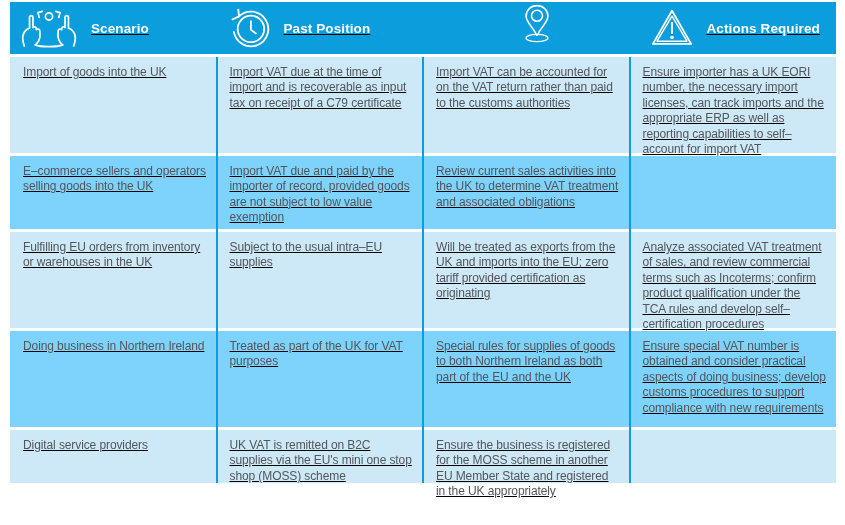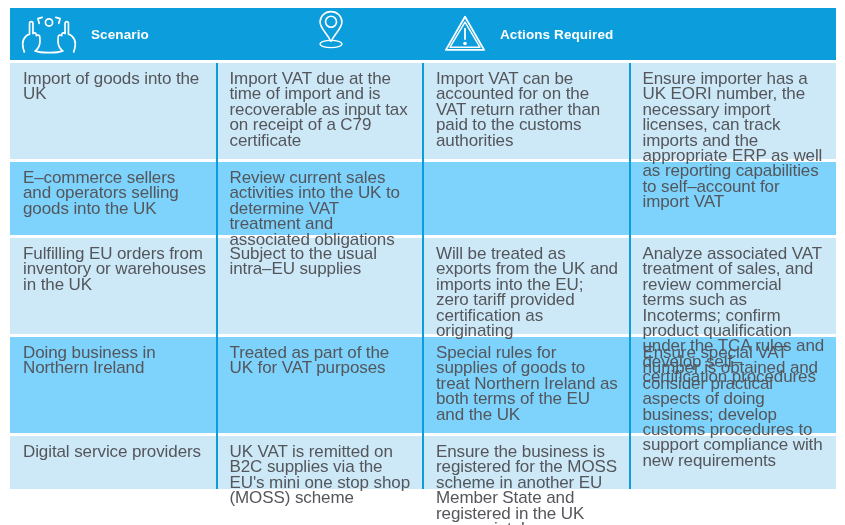--- a/index.html
+++ b/index.html
@@ -1,21 +1,21 @@
 <!DOCTYPE html>
 <html><head>
 <meta charset="utf-8">
 <style>
   html,body{margin:0;padding:0;}
   body{
     width:845px;height:525px;background:#ffffff;
     font-family:"Liberation Sans", sans-serif;
     position:relative;overflow:hidden;
   }
-  .table{position:absolute;left:10px;top:8px;width:826px;}
+  .table{position:absolute;left:10px;top:2px;width:826px;text-decoration:underline;}
   
   .thead{
     display:grid;grid-template-columns:repeat(4,1fr);
     background:#0c9ddc;height:52px;
   }
   .hcell{display:flex;align-items:center;gap:13px;padding-left:10px;overflow:hidden;}
   .hcell.pad2{padding-left:12px;}
   .hcell.pad3{padding-left:22px;flex-direction:column;}
   .hcell.pad4{padding-left:20px;}
   .icon-wrap{display:flex;align-items:center;justify-content:center;flex:0 0 auto;}
@@ -27,21 +27,21 @@
   
   .tbody{position:relative;margin-top:3px;}
   .row{display:grid;grid-template-columns:repeat(4,1fr);margin-bottom:3px;background:#7dd3fc;}
   .row:last-of-type{margin-bottom:0;}
   .row.alt{background:#cde9f7;}
   .h96{height:96px;}
   .h73{height:73px;}
   .h72{height:53px;}
   .cell{
     padding:8px 10px 0 13px;
-    font-size:17px;line-height:15.4px;color:#54565b;
+    font-size:12px;line-height:15.4px;color:#54565b;
     letter-spacing:-0.1px;
   }
   .vline{position:absolute;top:0;bottom:0;width:2px;background:#0c9ddc;z-index:2;}
   .v1{left:calc(25% - 1px);}
   .v2{left:calc(50% - 1px);}
   .v3{left:calc(75% - 1px);}
   .ic{stroke:#ffffff;fill:none;stroke-width:2;stroke-linecap:round;stroke-linejoin:round;}
   .ic-thin{stroke:#ffffff;fill:none;stroke-width:1.6;stroke-linecap:round;stroke-linejoin:round;}
   .ic-fill{fill:#ffffff;stroke:none;}
 </style>
@@ -59,20 +59,31 @@
           <path class="ic" d="M26 3.5 L21 5 L22.5 10.5"></path>
           <path class="ic" d="M42 3.5 L47 5 L45.5 10.5"></path>
           <path class="ic" d="M5 44 C2.5 37 2.5 30 6.5 26 C8 24.5 9.7 23.6 11.2 23.2 L11.2 10.5 C11.2 7.8 15.2 7.8 15.2 10.5 L15.2 22.5 C16 21.2 18.8 21.5 19 23.5 L19.2 25 C20.2 23.6 23 24 23.2 26.2 L23.4 31 C23.6 36 21.5 40 18 42.8"></path>
           <path class="ic" d="M63 44 C65.5 37 65.5 30 61.5 26 C60 24.5 58.3 23.6 56.8 23.2 L56.8 10.5 C56.8 7.8 52.8 7.8 52.8 10.5 L52.8 22.5 C52 21.2 49.2 21.5 49 23.5 L48.8 25 C47.8 23.6 45 24 44.8 26.2 L44.6 31 C44.4 36 46.5 40 50 42.8"></path>
           <path class="ic" d="M18 42.8 C24 45.6 44 45.6 50 42.8"></path>
         </svg>
       </span>
       <span class="hlabel">Scenario</span>
     </div>
 
+    <div class="hcell pad2">
+      <span class="icon-wrap">
+        <svg width="42" height="42" viewBox="0 0 46 46">
+          <circle class="ic" cx="24" cy="24" r="14.5"></circle>
+          <path class="ic" d="M24 15.5 L24 25 L29.5 29"></path>
+          <path class="ic" d="M10.6 10.6 A19 19 0 1 1 5.3 27.3"></path>
+          <path class="ic" d="M3.8 13.5 L11 10.2 L10.2 2.8"></path>
+        </svg>
+      </span>
+      <span class="hlabel">Past Position</span>
+    </div>
 
     <div class="hcell pad3">
       <span class="icon-wrap">
         <svg width="34" height="42" viewBox="0 0 42 50">
           <ellipse class="ic-thin" cx="21" cy="43.5" rx="13.5" ry="4.5"></ellipse>
           <path class="ic" d="M21 3.5 C13 3.5 7.5 9.5 7.5 16.5 C7.5 24.5 16.5 30.5 20.2 39.5 C20.5 40.3 21.5 40.3 21.8 39.5 C25.5 30.5 34.5 24.5 34.5 16.5 C34.5 9.5 29 3.5 21 3.5 Z"></path>
           <circle class="ic" cx="21" cy="16" r="6.8"></circle>
         </svg>
       </span>
       <span class="hlabel">New Position</span>
@@ -96,34 +107,35 @@
 
     <div class="row alt h96">
       <div class="cell">Import of goods into the UK</div>
       <div class="cell">Import VAT due at the time of import and is recoverable as input tax on receipt of a C79 certificate</div>
       <div class="cell">Import VAT can be accounted for on the VAT return rather than paid to the customs authorities</div>
       <div class="cell">Ensure importer has a UK EORI number, the necessary import licenses, can track imports and the appropriate ERP as well as reporting capabilities to self–account for import VAT</div>
     </div>
 
     <div class="row h73">
       <div class="cell">E–commerce sellers and operators selling goods into the UK</div>
+      <div class="cell">Import VAT due and paid by the importer of record, provided goods are not subject to low value exemption</div>
       <div class="cell">Review current sales activities into the UK to determine VAT treatment and associated obligations</div>
     </div>
 
     <div class="row alt h96">
       <div class="cell">Fulfilling EU orders from inventory or warehouses in the UK</div>
       <div class="cell">Subject to the usual intra–EU supplies</div>
       <div class="cell">Will be treated as exports from the UK and imports into the EU; zero tariff provided certification as originating</div>
       <div class="cell">Analyze associated VAT treatment of sales, and review commercial terms such as Incoterms; confirm product qualification under the TCA rules and develop self–certification procedures</div>
     </div>
 
     <div class="row h96">
       <div class="cell">Doing business in Northern Ireland</div>
       <div class="cell">Treated as part of the UK for VAT purposes</div>
-      <div class="cell">Special rules for supplies of goods to treat Northern Ireland as both terms of the EU and the UK</div>
+      <div class="cell">Special rules for supplies of goods to both Northern Ireland as both part of the EU and the UK</div>
       <div class="cell">Ensure special VAT number is obtained and consider practical aspects of doing business; develop customs procedures to support compliance with new requirements</div>
     </div>
 
     <div class="row alt h72">
       <div class="cell">Digital service providers</div>
       <div class="cell">UK VAT is remitted on B2C supplies via the EU's mini one stop shop (MOSS) scheme</div>
       <div class="cell">Ensure the business is registered for the MOSS scheme in another EU Member State and registered in the UK appropriately</div>
     </div>
 
     <div class="vline v1"></div>

